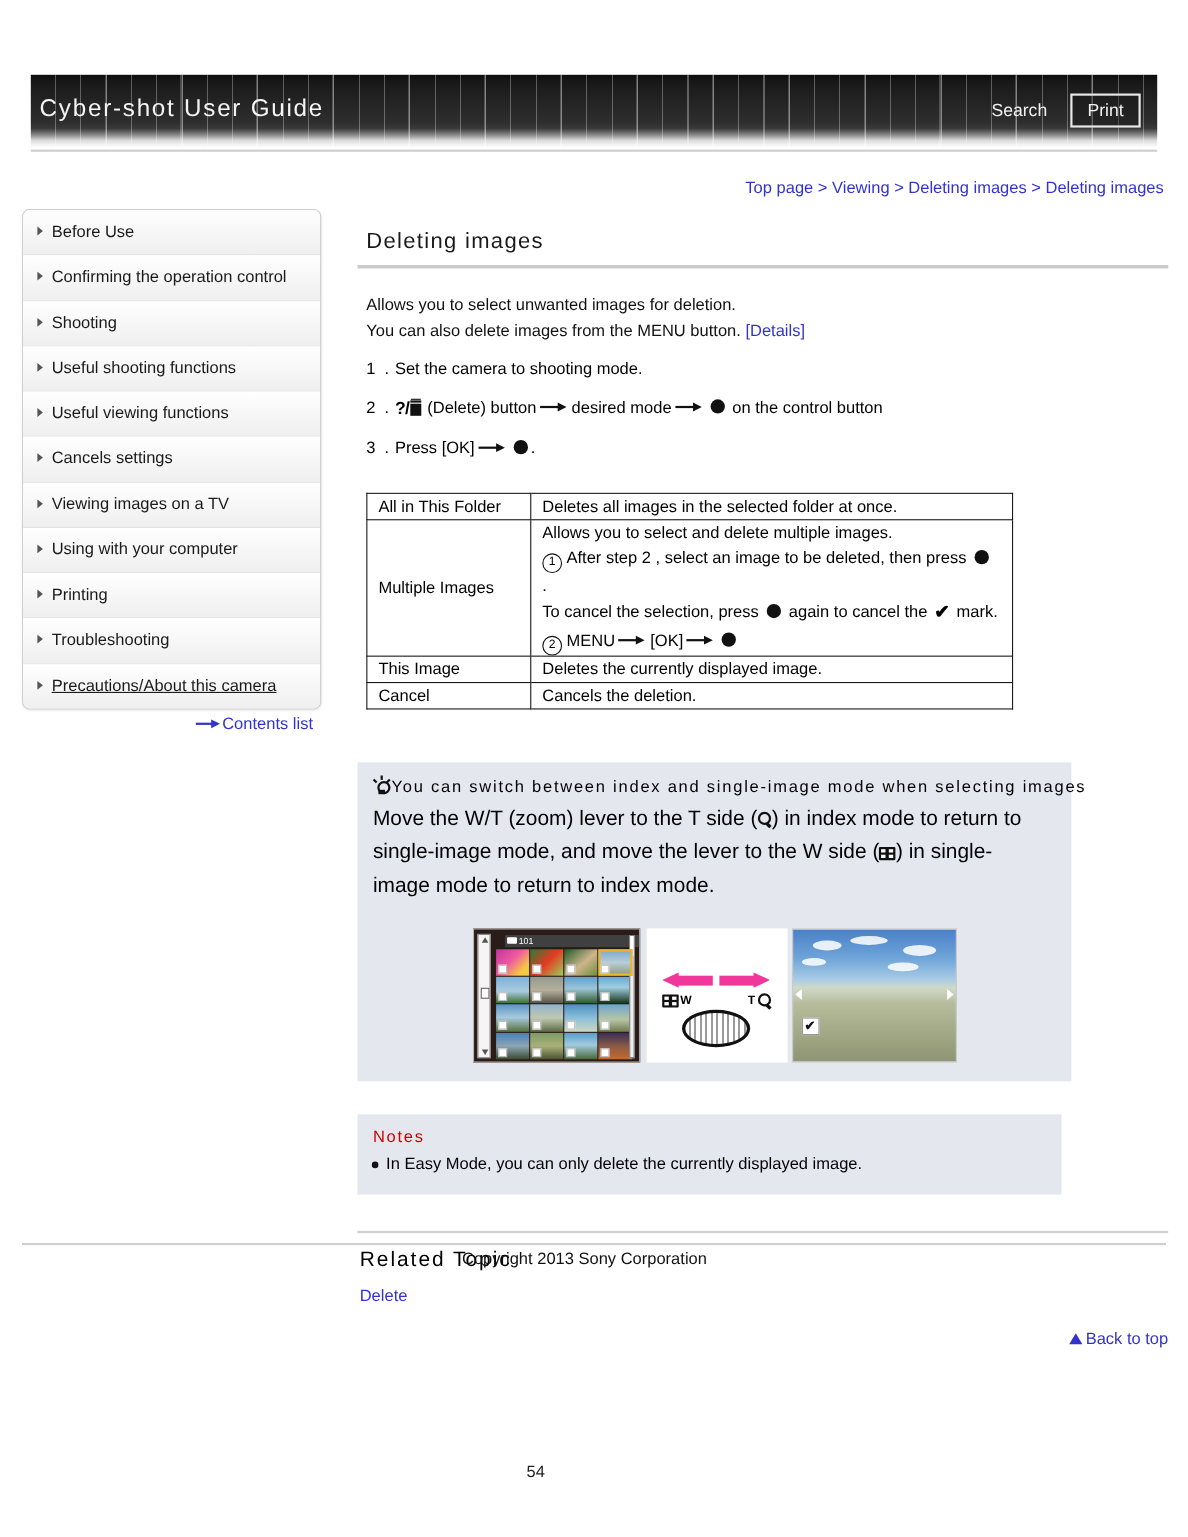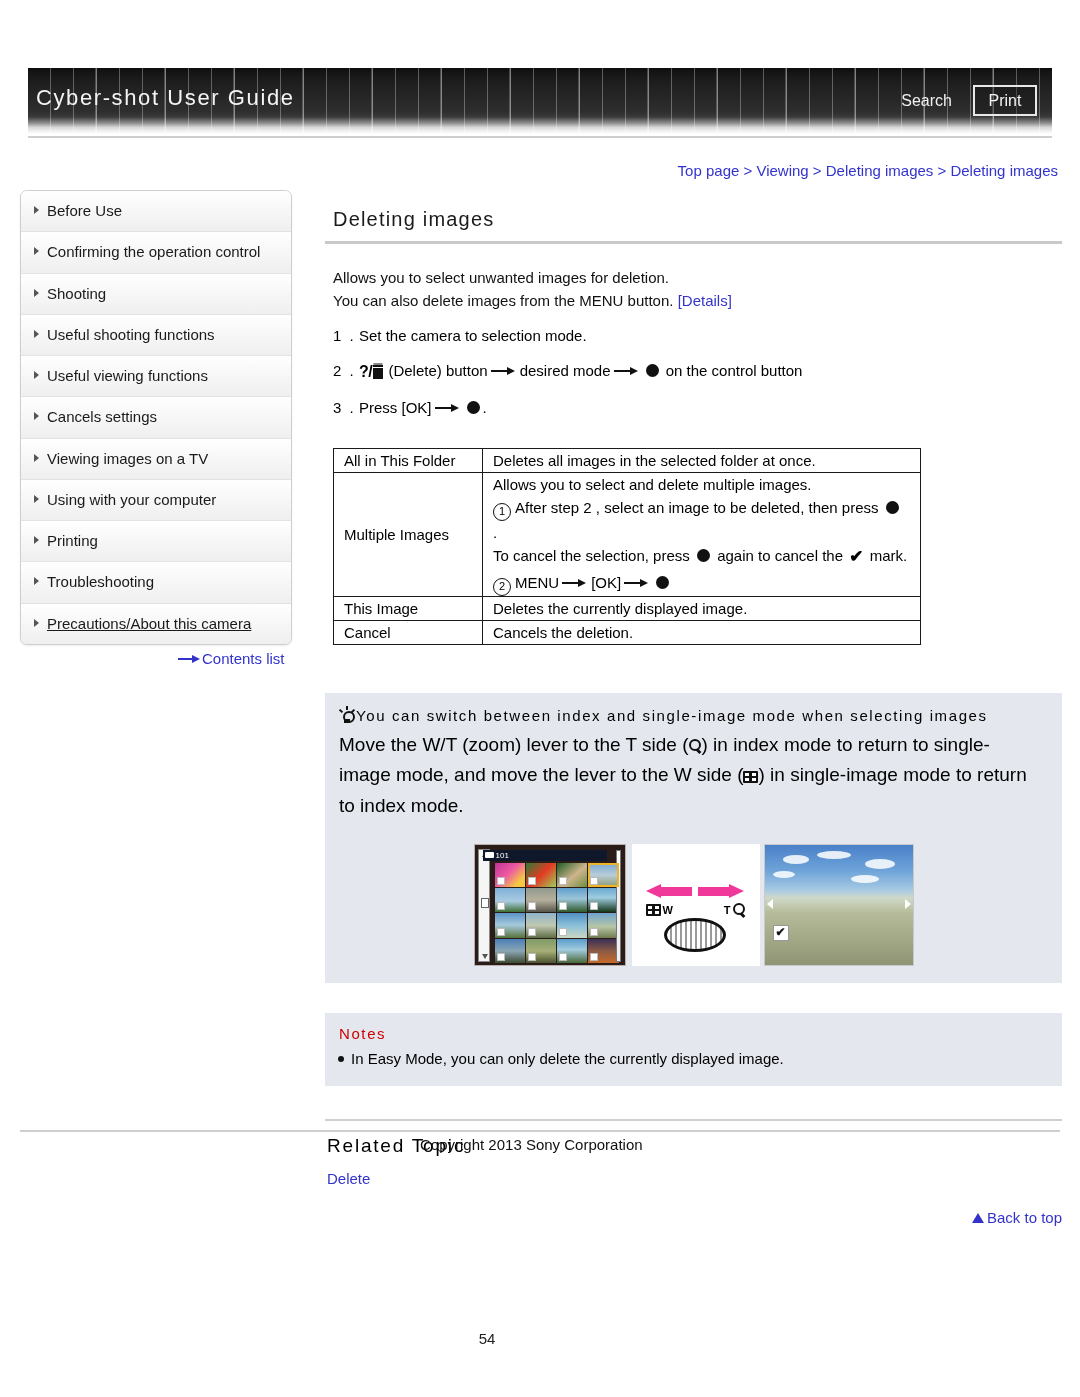--- a/index.html
+++ b/index.html
@@ -317,21 +317,21 @@
   .spec-table td.k {
     width: 128px;
     white-space: nowrap;
   }
 
   
   .tipbox {
     position: relative;
     margin: 48px 0 0 0;
     background: #e4e8ee;
-    width: 737px;
+    width: 649px;
     padding: 12px 0 14px 0;
   }
   .tip-heading {
     font-size: 15px;
     letter-spacing: 1.6px;
     padding-left: 14px;
     line-height: 1.5;
     white-space: nowrap;
   }
   .bulb-glyph {
@@ -419,23 +419,23 @@
     box-sizing: border-box;
   }
   .idx-scrollcol .up { position:absolute; left:3px; top:2px; width:0;height:0;
     border-bottom:5px solid #555; border-left:3.5px solid transparent; border-right:3.5px solid transparent;}
   .idx-scrollcol .dn { position:absolute; left:3px; bottom:2px; width:0;height:0;
     border-top:5px solid #555; border-left:3.5px solid transparent; border-right:3.5px solid transparent;}
   .idx-scrollcol .thumb { position:absolute; left:2px; top:48px; width:6px;height:8px;
     border:1px solid #666; background:#fff;}
   .idx-topbar {
     position: absolute;
-    left: 8px; top: 5px;
+    left: 28px; top: 5px;
     width: 124px; height: 11px;
-    background: #0f172a;
+    background: #404040;
   }
   .idx-folder {
     position: absolute; left: 2px; top: 2px;
     width: 9px; height: 6px; background: #fff; border-radius: 1px;
   }
   .idx-foldernum {
     position: absolute; left: 13px; top: 0px;
     font-size: 8px; color: #fff; line-height: 11px;
     font-family: "Liberation Sans", sans-serif;
   }
@@ -544,21 +544,21 @@
   .single-screen .la, .single-screen .ra {
     position: absolute; top: 54px; width:0;height:0;
   }
   .single-screen .la { left: 2px; border-right: 6px solid #fff; border-top:5px solid transparent; border-bottom:5px solid transparent;}
   .single-screen .ra { right: 2px; border-left: 6px solid #fff; border-top:5px solid transparent; border-bottom:5px solid transparent;}
 
   
   .notesbox {
     margin: 30px 0 0 0;
     background: #e4e8ee;
-    width: 737px;
+    width: 640px;
     padding: 12px 0 16px 0;
   }
   .notes-title {
     color: #cc0000;
     font-size: 15px;
     letter-spacing: 1.6px;
     padding-left: 14px;
   }
   .notes-item {
     font-size: 15px;
@@ -711,21 +711,21 @@
 
   <div class="para">Allows you to select unwanted images for deletion.</div>
   <div class="para">
     <span>You can also delete images from the MENU button.</span>
     <span class="link">[Details]</span>
   </div>
 
   <div class="steps">
     <div class="step">
       <span class="step-num">1 .</span>
-      <span class="step-body">Set the camera to selection mode.</span>
+      <span class="step-body">Set the camera to shooting mode.</span>
     </div>
     <div class="step">
       <span class="step-num">2 .</span>
       <span class="step-body"><span class="del-icon">?/<span class="trash-glyph"></span></span> <span>(Delete) button</span><span class="arrow-glyph"></span><span>desired mode</span><span class="arrow-glyph"></span><span class="dot-btn"></span> <span>on the control button</span></span>
     </div>
     <div class="step">
       <span class="step-num">3 .</span>
       <span class="step-body"><span>Press [OK]</span><span class="arrow-glyph"></span><span class="dot-btn"></span><span>.</span></span>
     </div>
   </div>

